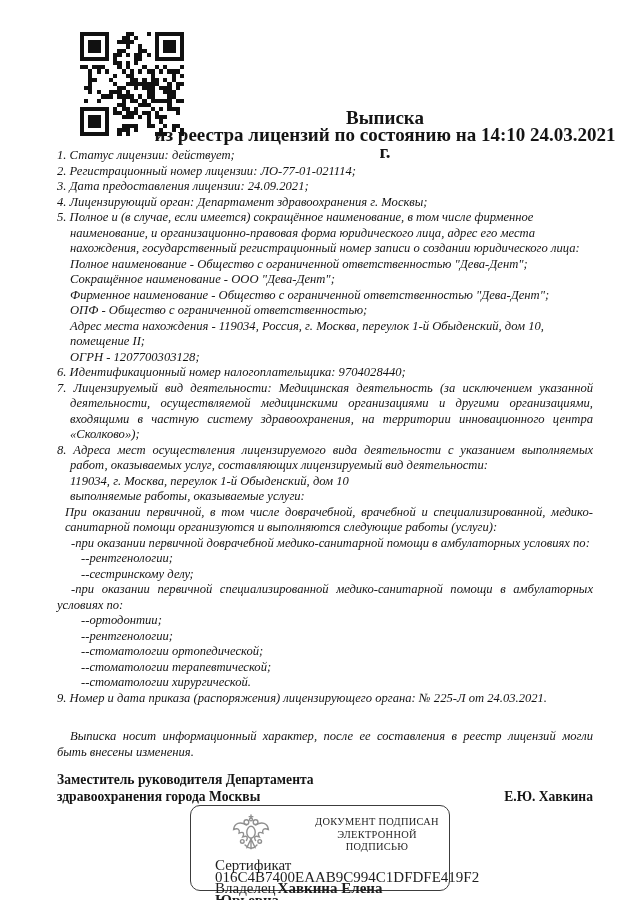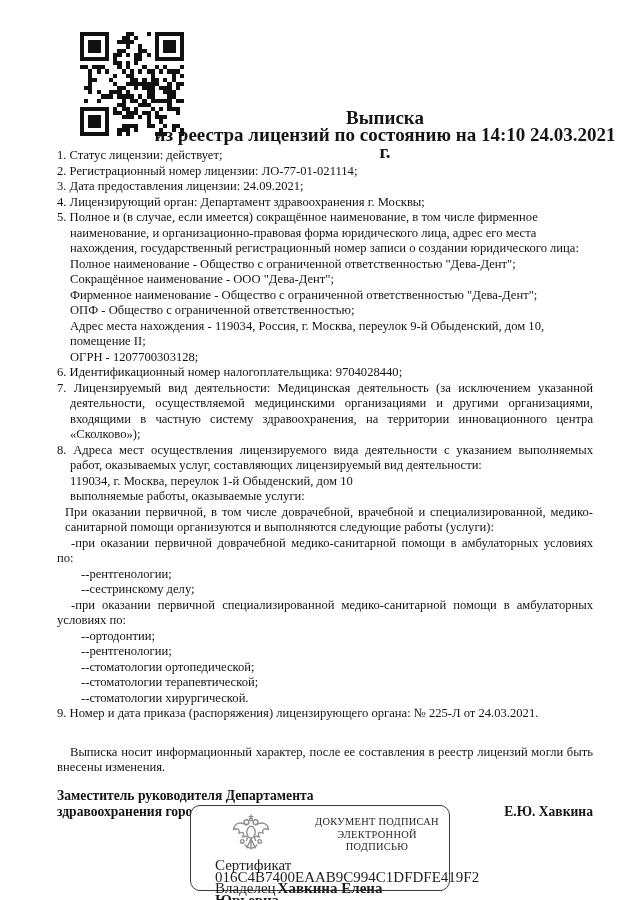--- a/index.html
+++ b/index.html
@@ -9,21 +9,21 @@
   }
   
   .qr{position:absolute;left:80px;top:32px;width:104px;height:104px;}
   .qr svg{width:100%;height:100%;shape-rendering:crispEdges;}
   
   .title{position:absolute;top:109px;left:150px;width:470px;text-align:center;
          font-weight:bold;font-size:19px;line-height:17px;}
   
   .body{position:absolute;top:148px;left:57px;width:536px;
         font-size:12.6px;line-height:15.5px;}
-  .body p{margin:0;padding:0;}
+  .body p{margin:0;padding:0;font-style:italic;}
   p.item{margin-left:13px;text-indent:-13px;}
   p.sub{margin-left:13px;}
   p.j{text-align:justify;}
   p.lead{margin-left:8px;}
   p.dash{margin-left:0;text-indent:14px;}
   p.ddash{margin-left:24px;}
   p.notice{margin-top:23px;text-indent:13px;text-align:justify;}
   .signature{margin-top:12px;margin-left:0;font-weight:bold;font-size:13.6px;line-height:16.5px;}
   .signature .sig-row{display:flex;justify-content:space-between;align-items:baseline;}
   
@@ -355,21 +355,21 @@
   <div class="body">
     <p class="item">1. Статус лицензии: действует;</p>
     <p class="item">2. Регистрационный номер лицензии: ЛО-77-01-021114;</p>
     <p class="item">3. Дата предоставления лицензии: 24.09.2021;</p>
     <p class="item">4. Лицензирующий орган: Департамент здравоохранения г. Москвы;</p>
     <p class="item">5. Полное и (в случае, если имеется) сокращённое наименование, в том числе фирменное наименование, и организационно-правовая форма юридического лица, адрес его места нахождения, государственный регистрационный номер записи о создании юридического лица:</p>
     <p class="sub">Полное наименование - Общество с ограниченной ответственностью "Дева-Дент";</p>
     <p class="sub">Сокращённое наименование - ООО "Дева-Дент";</p>
     <p class="sub">Фирменное наименование - Общество с ограниченной ответственностью "Дева-Дент";</p>
     <p class="sub">ОПФ - Общество с ограниченной ответственностью;</p>
-    <p class="sub">Адрес места нахождения - 119034, Россия, г. Москва, переулок 9-й Обыденский, дом 10, помещение II;</p>
+    <p class="sub">Адрес места нахождения - 119034, Россия, г. Москва, переулок 1-й Обыденский, дом 10, помещение II;</p>
     <p class="sub">ОГРН - 1207700303128;</p>
     <p class="item">6. Идентификационный номер налогоплательщика: 9704028440;</p>
     <p class="item j">7. Лицензируемый вид деятельности: Медицинская деятельность (за исключением указанной деятельности, осуществляемой медицинскими организациями и другими организациями, входящими в частную систему здравоохранения, на территории инновационного центра «Сколково»);</p>
     <p class="item j">8. Адреса мест осуществления лицензируемого вида деятельности с указанием выполняемых работ, оказываемых услуг, составляющих лицензируемый вид деятельности:</p>
     <p class="sub">119034, г. Москва, переулок 1-й Обыденский, дом 10</p>
     <p class="sub">выполняемые работы, оказываемые услуги:</p>
     <p class="lead j">При оказании первичной, в том числе доврачебной, врачебной и специализированной, медико-санитарной помощи организуются и выполняются следующие работы (услуги):</p>
     <p class="dash j">-при оказании первичной доврачебной медико-санитарной помощи в амбулаторных условиях по:</p>
     <p class="ddash">--рентгенологии;</p>
     <p class="ddash">--сестринскому делу;</p>

